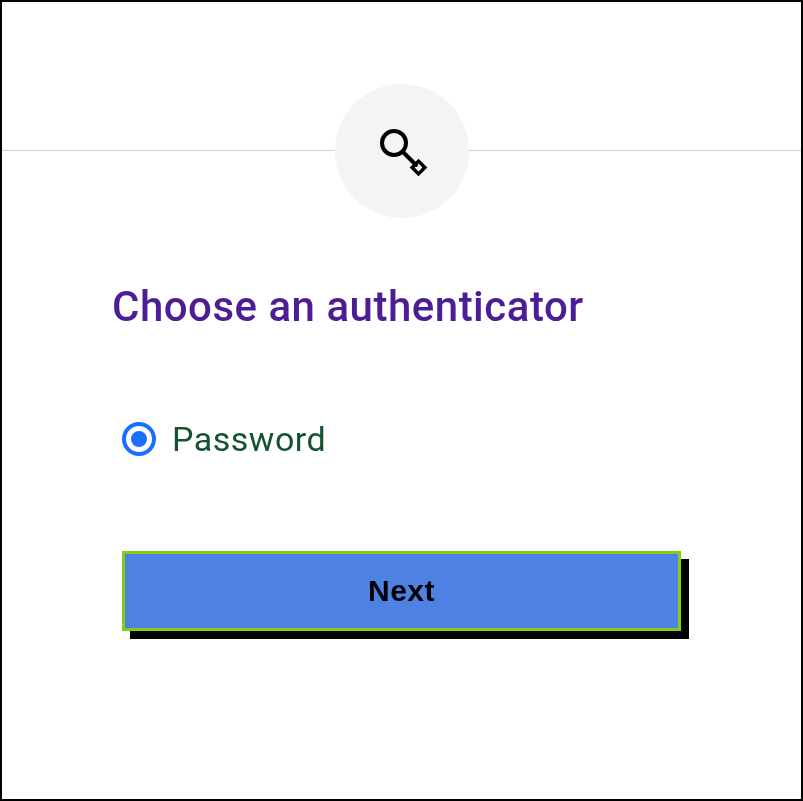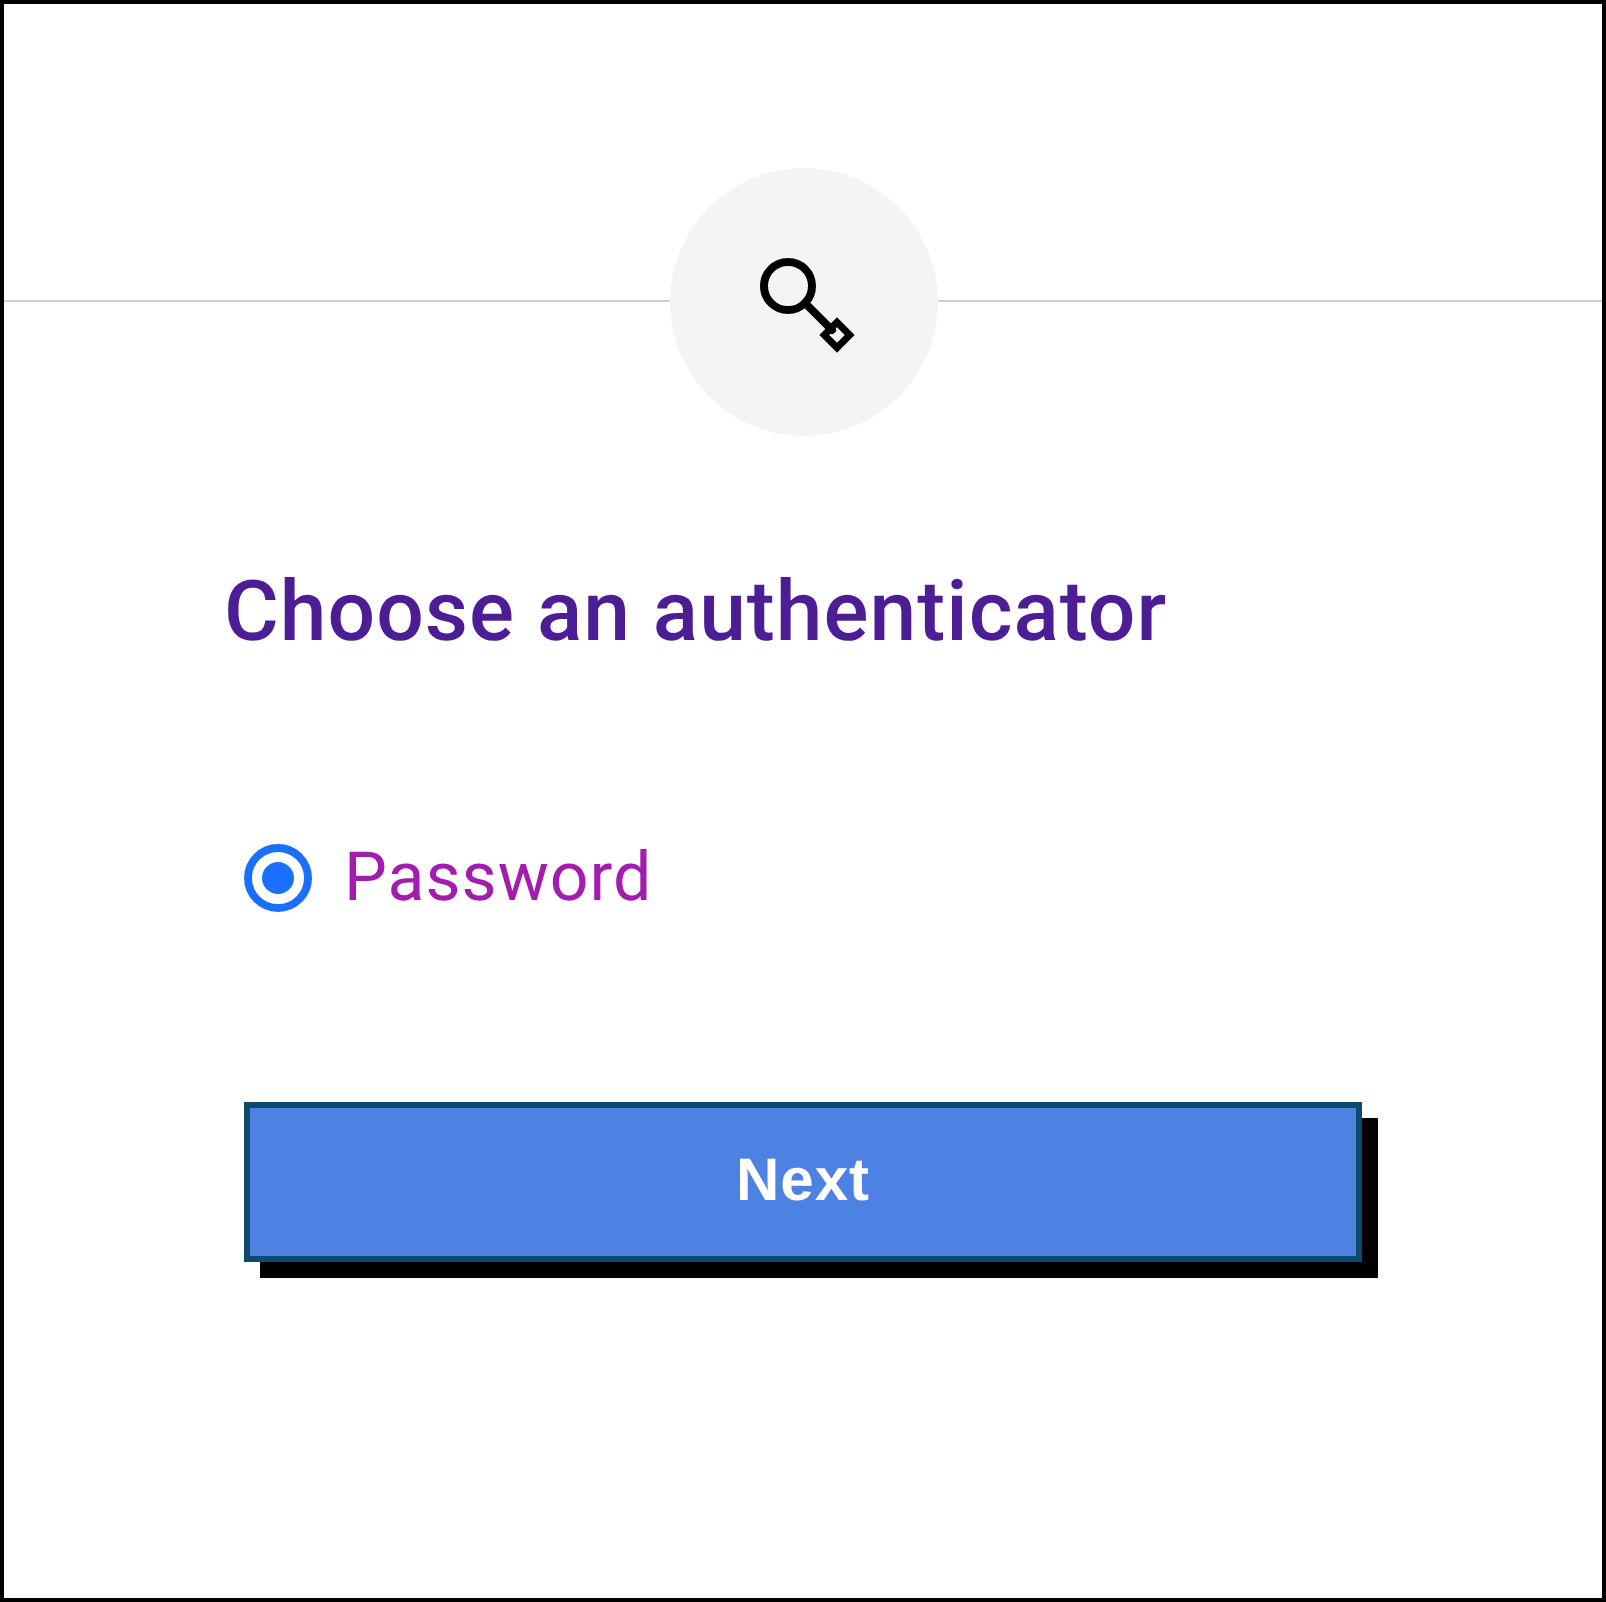--- a/index.html
+++ b/index.html
@@ -72,43 +72,43 @@
     }
     .radio-inner {
       width: 16px;
       height: 16px;
       background: #1a6fff;
       border-radius: 50%;
     }
     .radio-label {
       font-size: 34px;
       font-weight: 400;
-      color: #a21caf;
+      color: #14532d;
       letter-spacing: 0.5px;
     }
     .next-button-wrap {
       position: relative;
       margin-left: 10px;
       margin-right: 10px;
     }
     .next-button-shadow {
       position: absolute;
       top: 8px;
       left: 8px;
       right: -8px;
       bottom: -8px;
       background: #000;
     }
     .next-button {
       position: relative;
       width: 100%;
       height: 80px;
       background: #4d82e3;
-      border: 3px solid #0c4a6e;
-      color: #ffffff;
+      border: 3px solid #84cc16;
+      color: #000000;
       font-size: 30px;
       font-weight: 600;
       letter-spacing: 0.5px;
       cursor: pointer;
       display: flex;
       align-items: center;
       justify-content: center;
     }
   </style>
 </head>

